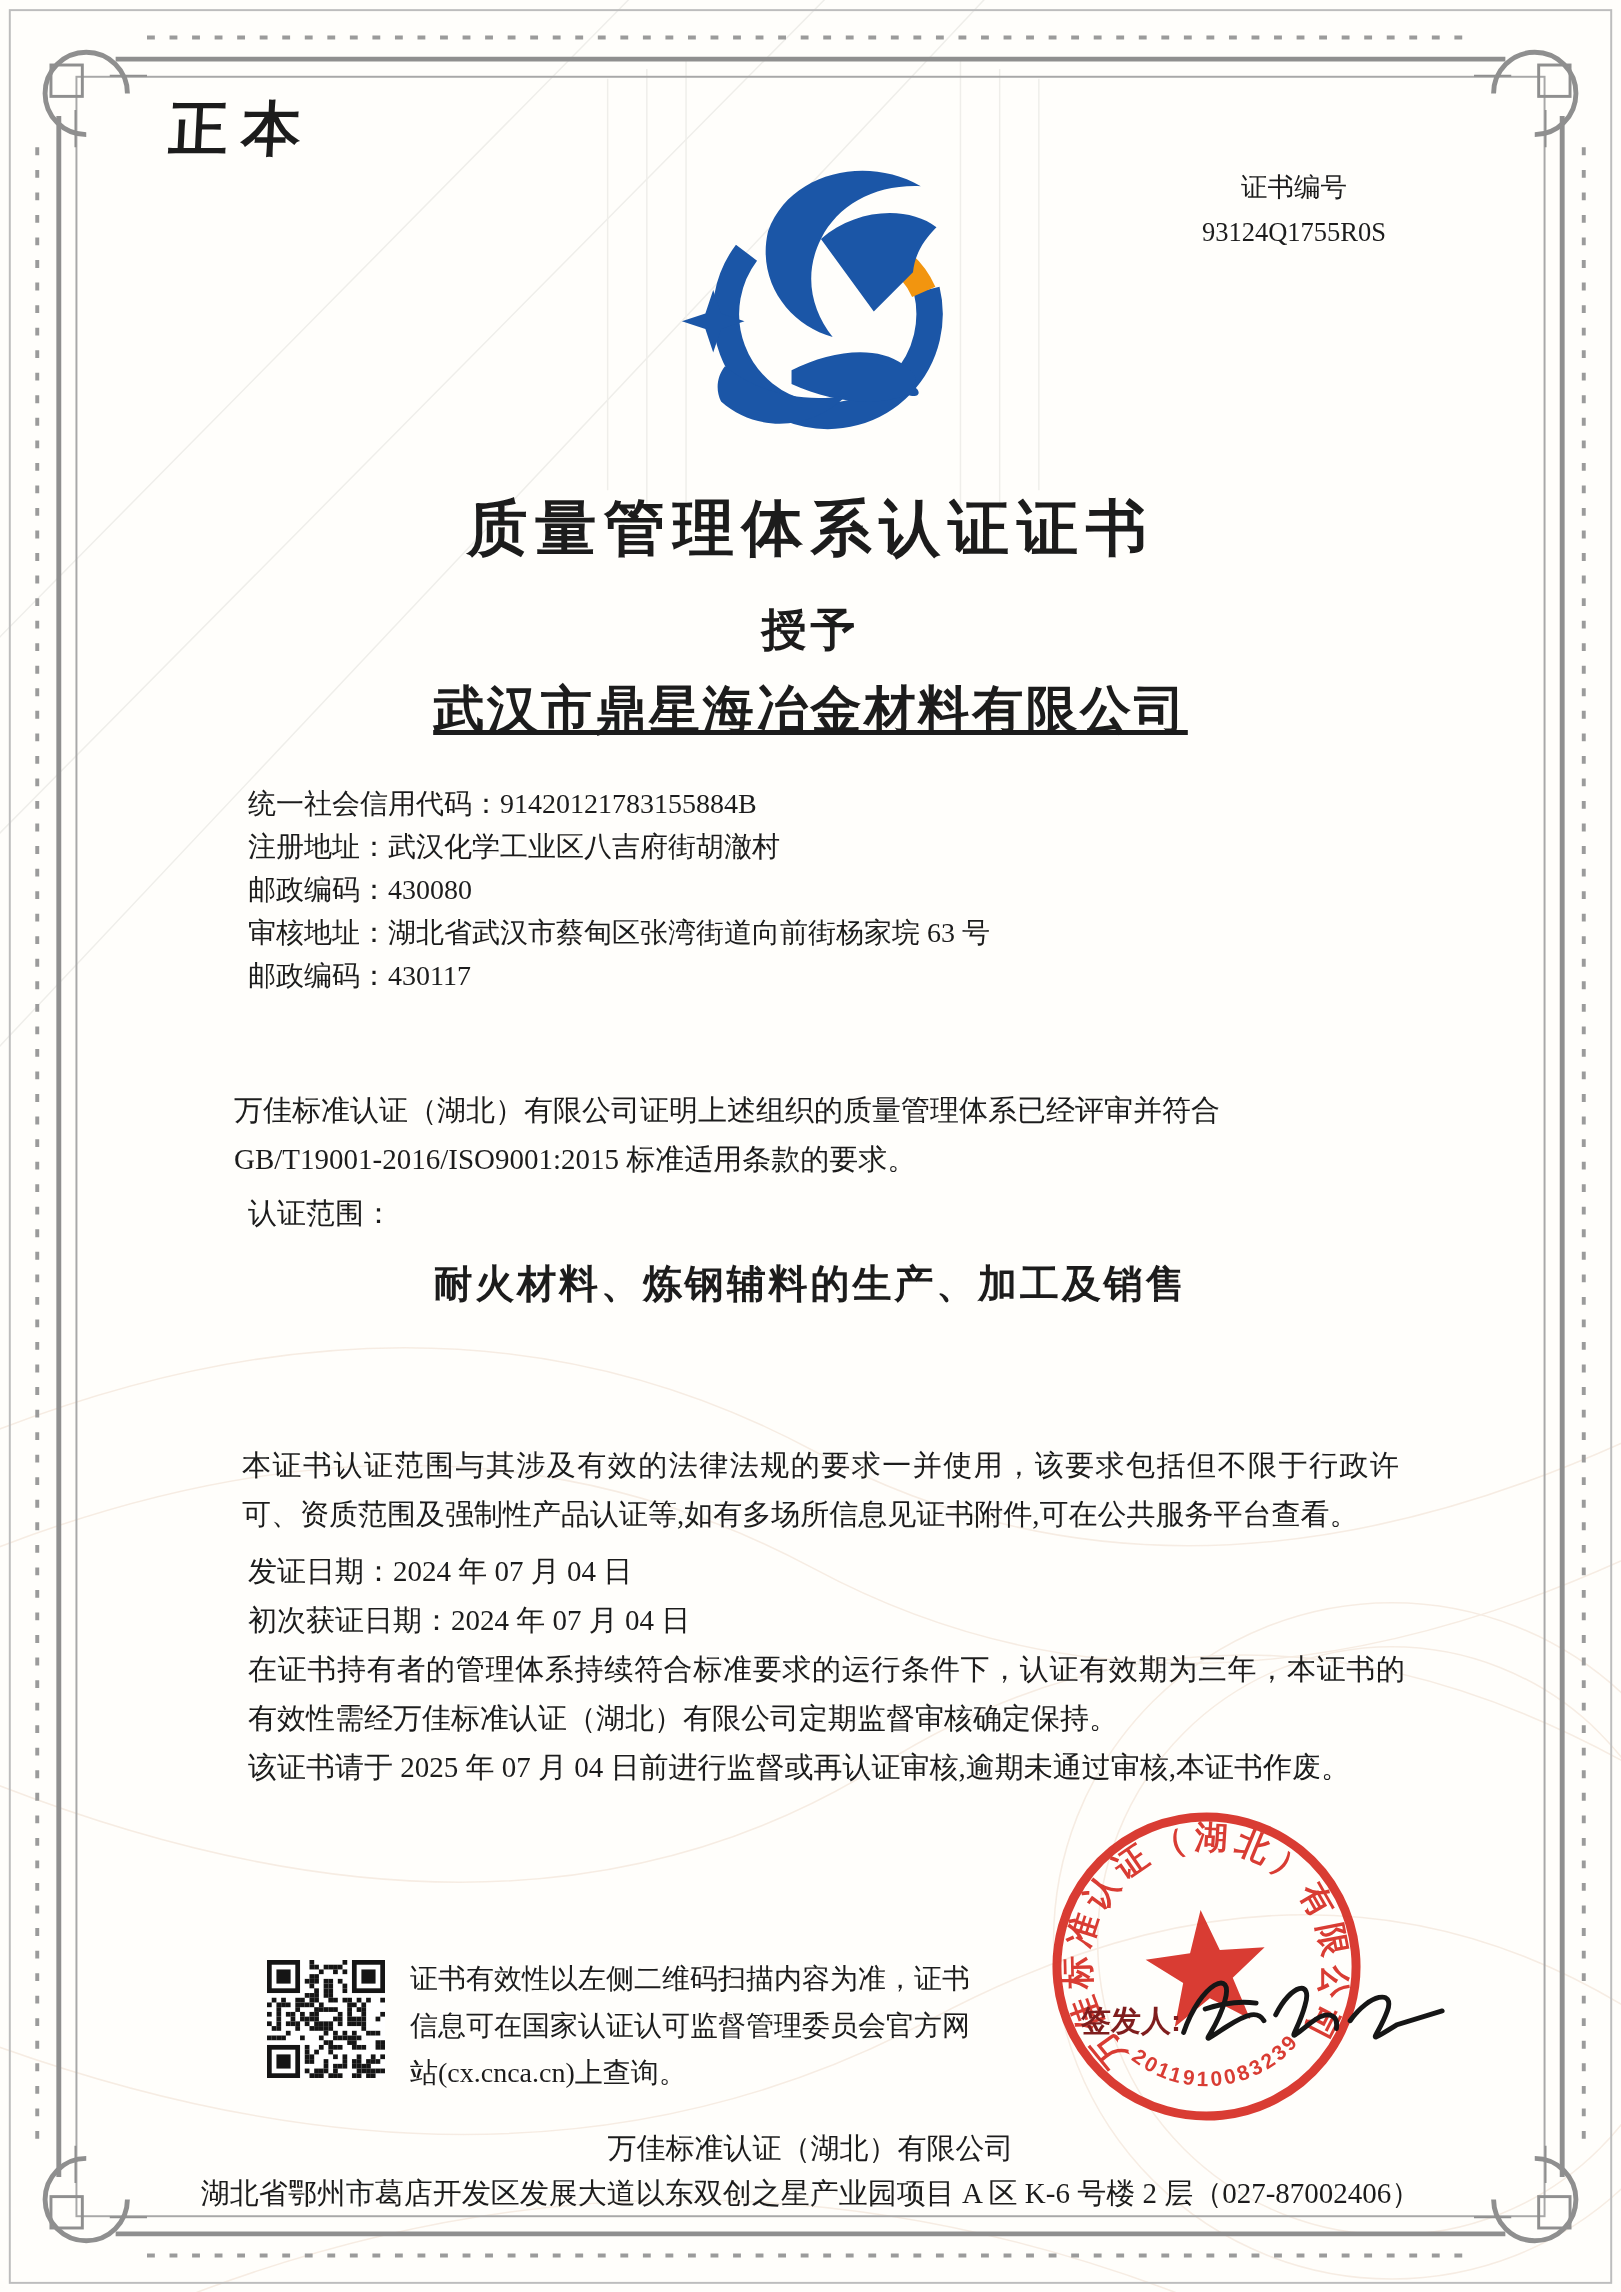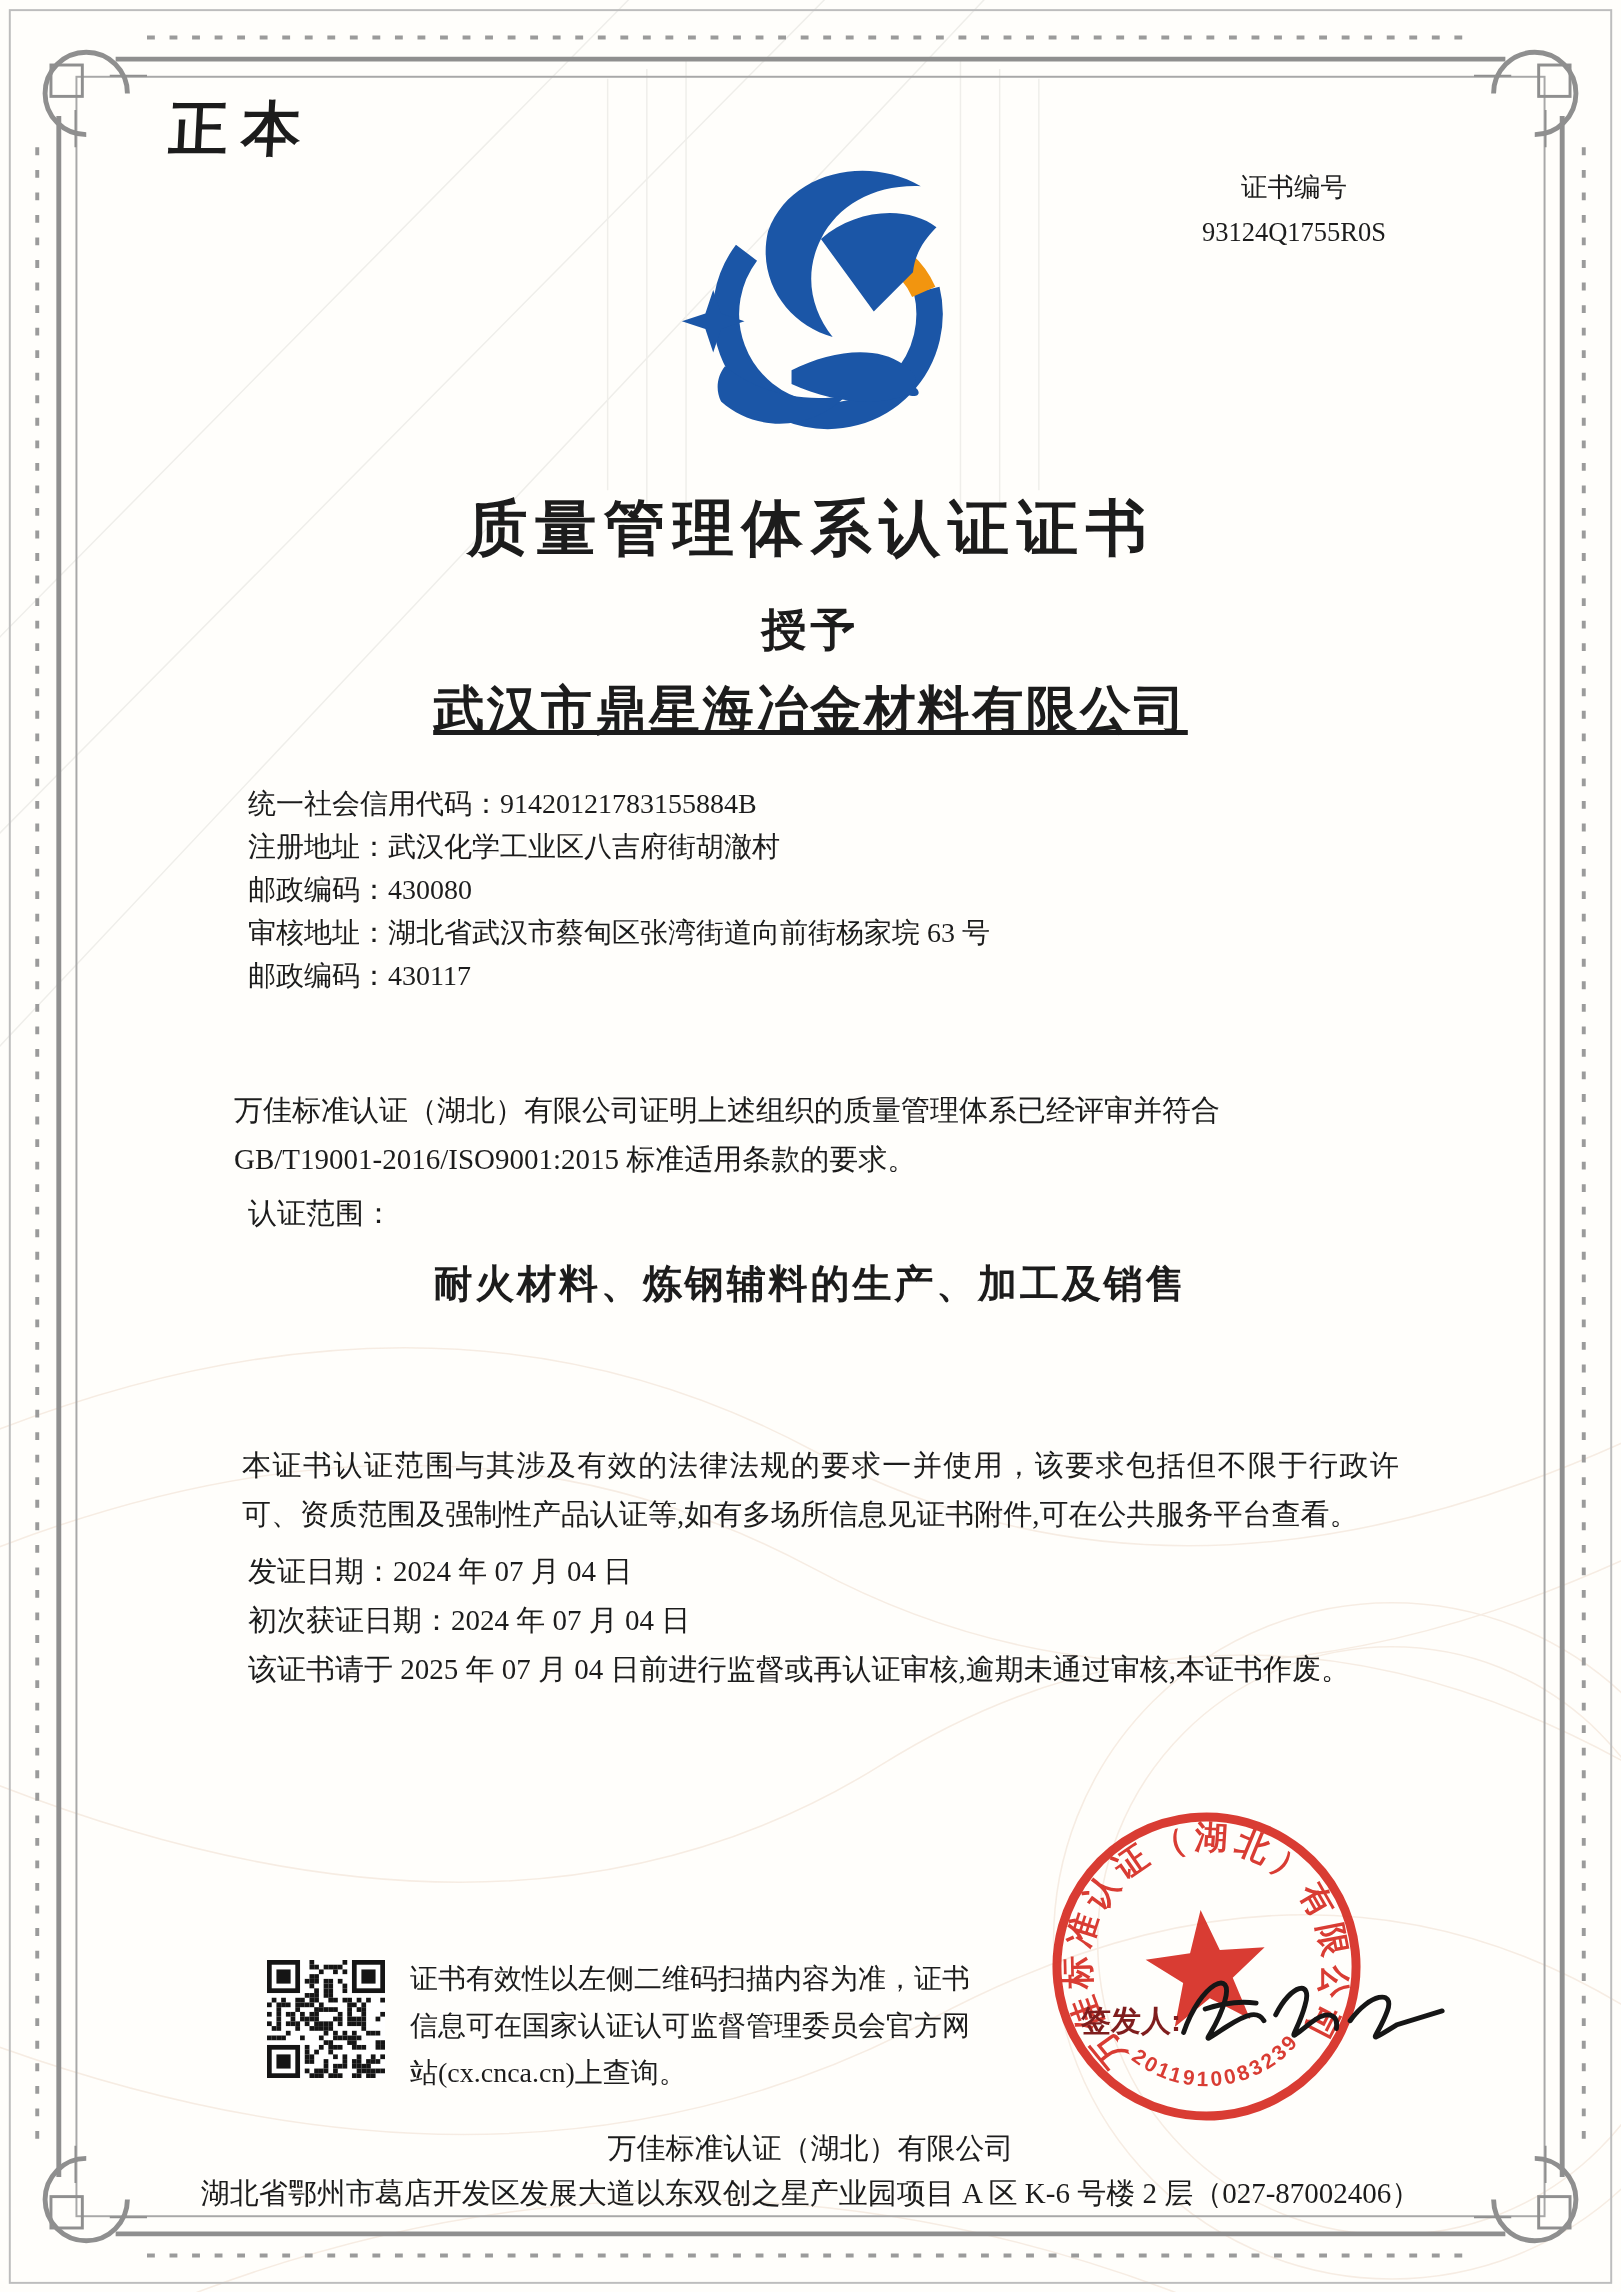--- a/index.html
+++ b/index.html
@@ -125,20 +125,21 @@
   </div>
 
   <div class="abs scope-label">认证范围：</div>
   <div class="abs center scope-value">耐火材料、炼钢辅料的生产、加工及销售</div>
 
   <div class="abs notice">本证书认证范围与其涉及有效的法律法规的要求一并使用，该要求包括但不限于行政许可、资质范围及强制性产品认证等,如有多场所信息见证书附件,可在公共服务平台查看。</div>
 
   <div class="abs dates">
     <div><span>发证日期：</span><span>2024 年 07 月 04 日</span></div>
     <div><span>初次获证日期：</span><span>2024 年 07 月 04 日</span></div>
+    <div>在证书持有者的管理体系持续符合标准要求的运行条件下，认证有效期为三年，本证书的有效性需经万佳标准认证（湖北）有限公司定期监督审核确定保持。</div>
     <div>该证书请于 2025 年 07 月 04 日前进行监督或再认证审核,逾期未通过审核,本证书作废。</div>
   </div>
 
   <svg id="qr-svg" class="abs qr-box" viewBox="0 0 100 100" aria-hidden="true">
     <rect width="100" height="100" fill="#fff"></rect>
     <g id="qr-modules" fill="#151515">
         <rect x="36" y="0" width="4" height="4"></rect>
         <rect x="64" y="0" width="4" height="4"></rect>
         <rect x="36" y="4" width="4" height="4"></rect>
         <rect x="40" y="4" width="4" height="4"></rect>

